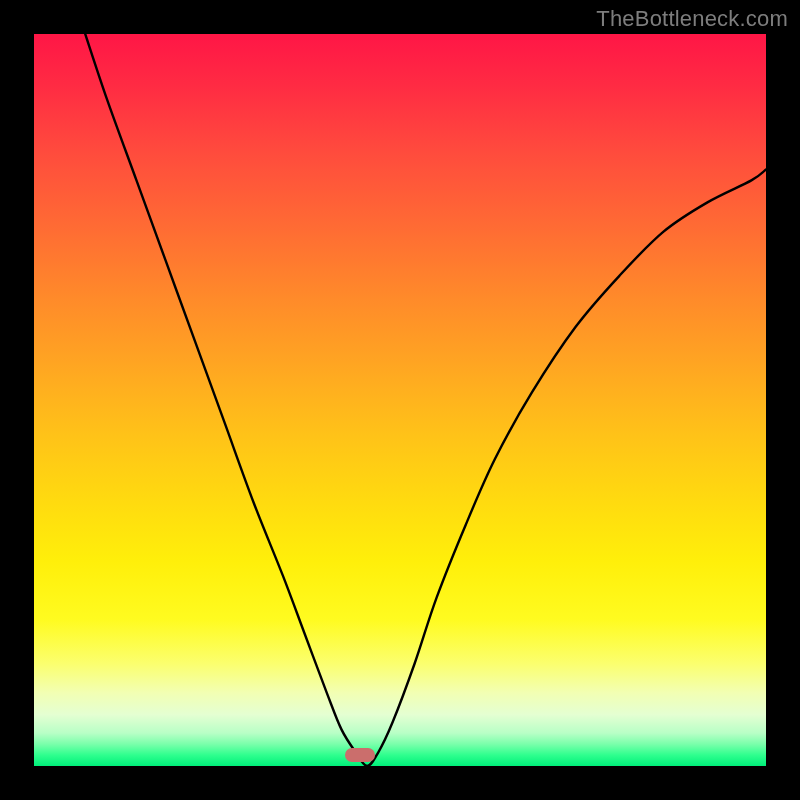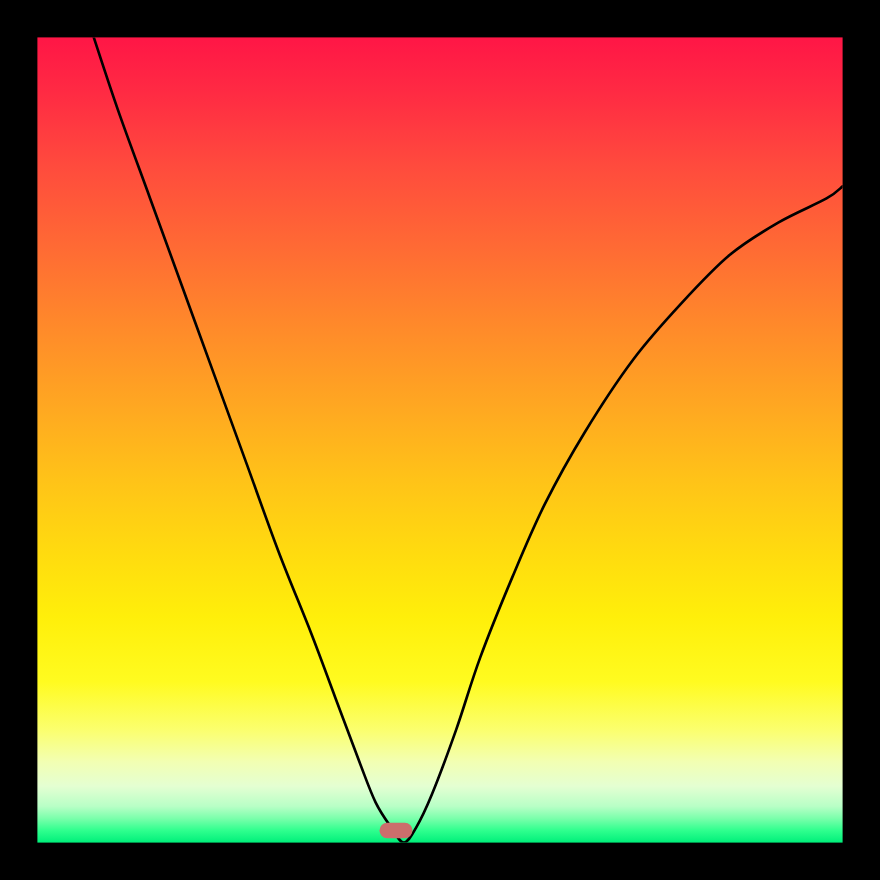--- a/index.html
+++ b/index.html
@@ -65,19 +65,20 @@
     width: 30px;
     height: 14px;
     background: #cb6e6c;
     border-radius: 7px;
   }
 </style>
 </head>
 <body>
 
 <div class="frame">
+  <div class="watermark">TheBottleneck.com</div>
   <div class="plot">
     <svg class="curve" viewBox="0 0 732 732" preserveAspectRatio="none">
       <path id="curve-path" d="M 51.24 0.00 C 54.90 10.98, 64.66 41.48, 73.20 65.88 C 81.74 90.28, 92.72 119.56, 102.48 146.40 C 112.24 173.24, 122.00 200.08, 131.76 226.92 C 141.52 253.76, 151.28 280.60, 161.04 307.44 C 170.80 334.28, 180.56 361.12, 190.32 387.96 C 200.08 414.80, 209.84 442.86, 219.60 468.48 C 229.36 494.10, 240.34 519.72, 248.88 541.68 C 257.42 563.64, 263.52 580.72, 270.84 600.24 C 278.16 619.76, 286.70 642.94, 292.80 658.80 C 298.90 674.66, 302.56 685.40, 307.44 695.40 C 312.32 705.40, 317.81 712.72, 322.08 718.82 C 326.35 724.92, 329.40 732.00, 333.06 732.00 C 336.72 732.00, 339.77 726.14, 344.04 718.82 C 348.31 711.50, 352.58 702.96, 358.68 688.08 C 364.78 673.20, 373.32 650.26, 380.64 629.52 C 387.96 608.78, 394.06 586.82, 402.60 563.64 C 411.14 540.46, 422.12 513.62, 431.88 490.44 C 441.64 467.26, 450.18 446.52, 461.16 424.56 C 472.14 402.60, 484.34 380.64, 497.76 358.68 C 511.18 336.72, 527.04 312.32, 541.68 292.80 C 556.32 273.28, 570.96 257.42, 585.60 241.56 C 600.24 225.70, 614.88 209.84, 629.52 197.64 C 644.16 185.44, 658.80 176.90, 673.44 168.36 C 688.08 159.82, 707.60 151.89, 717.36 146.40 C 727.12 140.91, 729.56 137.25, 732.00 135.42" fill="none" stroke="#000" stroke-width="2.4" stroke-linejoin="round" stroke-linecap="round"></path>
     </svg>
     <div class="marker" id="min-marker" style="left: 310.74px; top: 714.02px;"></div>
   </div>
 </div>
 
 </body></html>

